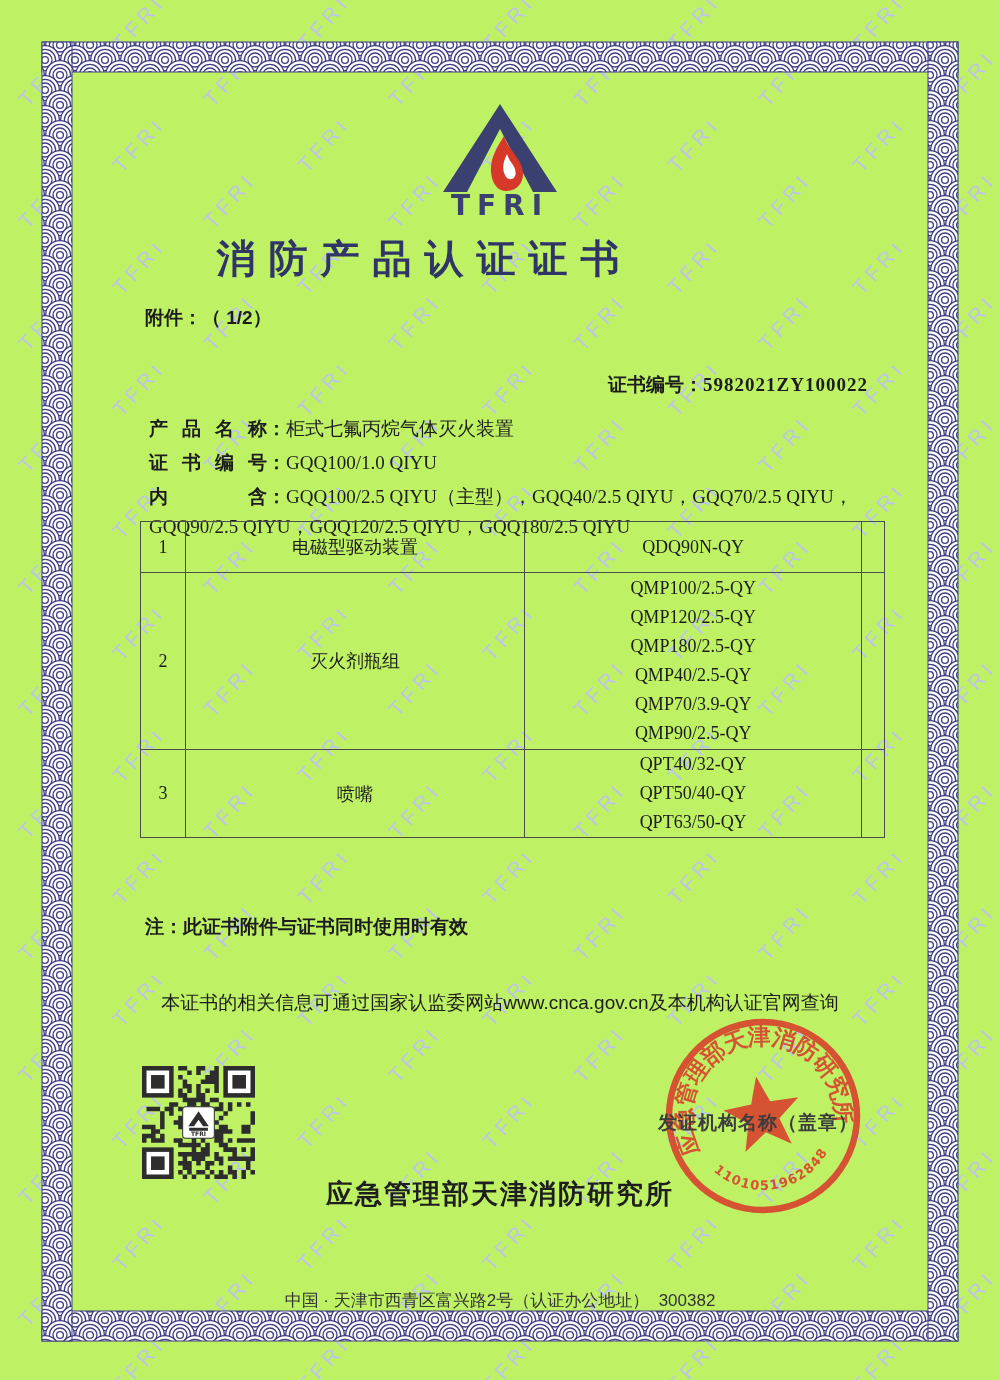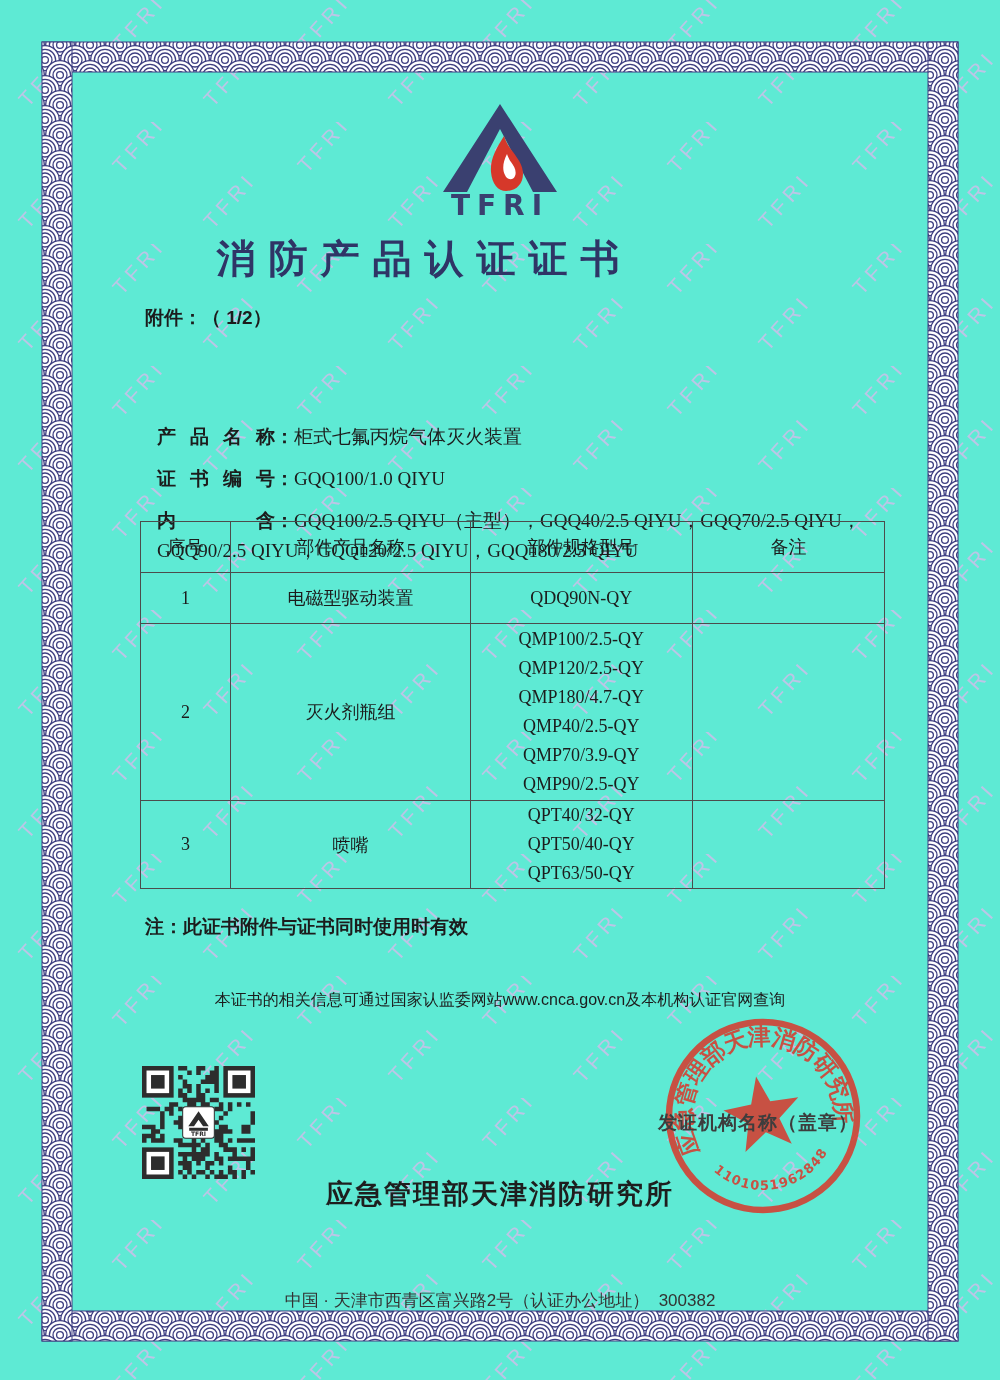--- a/index.html
+++ b/index.html
@@ -1,50 +1,50 @@
 <!DOCTYPE html>
 <html><head>
 <meta charset="utf-8">
 <style>
   html,body{margin:0;padding:0;background:#e8e8e8;}
-  .page{position:relative;width:1000px;height:1380px;margin:0 auto;background:#5eead4;
+  .page{position:relative;width:1000px;height:1380px;margin:0 auto;background:#bef264;
         font-family:"Liberation Serif","DejaVu Serif",serif;color:#1c1c1c;overflow:hidden;}
   .bg-svg{position:absolute;left:0;top:0;z-index:0;}
   .content{position:absolute;left:0;top:0;width:1000px;height:1380px;z-index:1;}
   .abs{position:absolute;}
 
   .logo-svg{left:435px;top:102px;}
   .cert-title{left:0;top:232px;width:836px;text-align:center;font-size:39px;font-weight:bold;
               letter-spacing:13px;color:#2f3566;text-indent:13px;}
   .attachment{left:145px;top:305px;font-size:19px;font-weight:bold;
               font-family:"Liberation Sans",sans-serif;}
   .certno{left:608px;top:372px;font-size:19px;white-space:nowrap;}
   .certno .lab{font-weight:bold;font-family:"Liberation Sans",sans-serif;}
   .certno .num{font-weight:bold;letter-spacing:1px;}
 
   .fields{left:145px;top:410px;width:742px;font-size:19px;line-height:30px;}
-  .frow{margin:12px;}
+  .frow{margin:4px;}
   .flabel{display:inline-block;width:118px;text-align:justify;text-align-last:justify;
           font-weight:bold;font-family:"Liberation Sans",sans-serif;vertical-align:top;}
   .fcolon{font-weight:bold;font-family:"Liberation Sans",sans-serif;}
 
   table.parts{position:absolute;left:140px;top:521px;width:745px;border-collapse:collapse;
               font-size:18px;text-align:center;}
   table.parts th,table.parts td{border:1px solid #4c4c4c;font-weight:normal;padding:0 4px;}
   table.parts th{height:50px;}
   .row-h1 td{height:50px;}
   .row-h2 td{height:176px;}
   .row-h3 td{height:84px;}
   .col-no{width:85px;}.col-name{width:243px;}.col-spec{width:220px;}.col-remark{width:193px;}
   .specline{line-height:29px;}
 
   .note1{left:145px;top:914px;font-size:19px;font-weight:bold;font-family:"Liberation Sans",sans-serif;}
   .note2{left:0;top:953px;width:1000px;text-align:center;font-size:19px;
          font-family:"Liberation Sans",sans-serif;}
-  .note3{left:0;top:990px;width:1000px;text-align:center;font-size:16px;
+  .note3{left:0;top:990px;width:1000px;text-align:center;font-size:19px;
          font-family:"Liberation Sans",sans-serif;}
 
   .qr-svg{left:142px;top:1066px;}
   .seal-svg{left:653px;top:1016px;z-index:1;}
   .issuer-label{left:658px;top:1110px;font-size:19px;font-weight:bold;color:#3d3d3d;
                 font-family:"Liberation Sans",sans-serif;z-index:2;letter-spacing:1px;}
   .institute{left:0;top:1176px;width:1000px;text-align:center;font-size:27px;font-weight:bold;
              letter-spacing:2px;color:#1e1e1e;}
   .footer{left:0;top:1226px;width:1000px;text-align:center;font-size:17px;color:#333;
           font-family:"Liberation Sans",sans-serif;line-height:30px;white-space:pre-wrap;}
@@ -97,56 +97,53 @@
       <path d="M69,34 C61,47 55,57 56,70 C57,82 63,89 71,89 C81,89 88,82 88,72
                C88,63 83,57 78,50 C74,45 71,40 69,34 Z" fill="#d6382a"></path>
       <path d="M72,52 C68,60 67,67 70,73 C72,78 78,79 80,74 C82,69 79,64 76,60 C74,57 73,55 72,52 Z" fill="#ffffff"></path>
       <text x="65" y="113" text-anchor="middle" font-family="DejaVu Sans, sans-serif" font-size="28" font-weight="bold" letter-spacing="7" fill="#3a4070">TFRI</text>
     </svg>
 
     <div class="abs cert-title">消防产品认证证书</div>
 
     <div class="abs attachment">附件：（ 1/2）</div>
 
+    <div class="abs certno">
+      <span class="lab">证书编号：</span><span class="num">5982021ZY100022</span>
+    </div>
 
     <div class="abs fields">
       <p class="frow">
         <span class="flabel">产品名称</span><span class="fcolon">：</span><span>柜式七氟丙烷气体灭火装置</span>
       </p>
       <p class="frow">
         <span class="flabel">证书编号</span><span class="fcolon">：</span><span>GQQ100/1.0 QIYU</span>
       </p>
       <p class="frow">
         <span class="flabel">内含</span><span class="fcolon">：</span><span>GQQ100/2.5 QIYU（主型），GQQ40/2.5 QIYU，GQQ70/2.5 QIYU，GQQ90/2.5 QIYU，GQQ120/2.5 QIYU，GQQ180/2.5 QIYU</span>
       </p>
     </div>
 
     <table class="parts">
       <tbody>
-          <tr>
-        <th class="col-no">序号</th>
-        <th class="col-name">部件产品名称</th>
-        <th class="col-spec">部件规格型号</th>
-        <th class="col-remark">备注</th>
-      </tr>
       <tr class="row-h1">
         <td>1</td>
         <td>电磁型驱动装置</td>
         <td>
               <div class="specline">QDQ90N-QY</div>
             </td>
         <td></td>
       </tr>
       <tr class="row-h2">
         <td>2</td>
         <td>灭火剂瓶组</td>
         <td>
           <div class="specline">QMP100/2.5-QY</div>
           <div class="specline">QMP120/2.5-QY</div>
-          <div class="specline">QMP180/4.7-QY</div>
+          <div class="specline">QMP180/2.5-QY</div>
           <div class="specline">QMP40/2.5-QY</div>
           <div class="specline">QMP70/3.9-QY</div>
           <div class="specline">QMP90/2.5-QY</div>
         </td>
         <td></td>
       </tr>
       <tr class="row-h3">
         <td>3</td>
         <td>喷嘴</td>
         <td>

